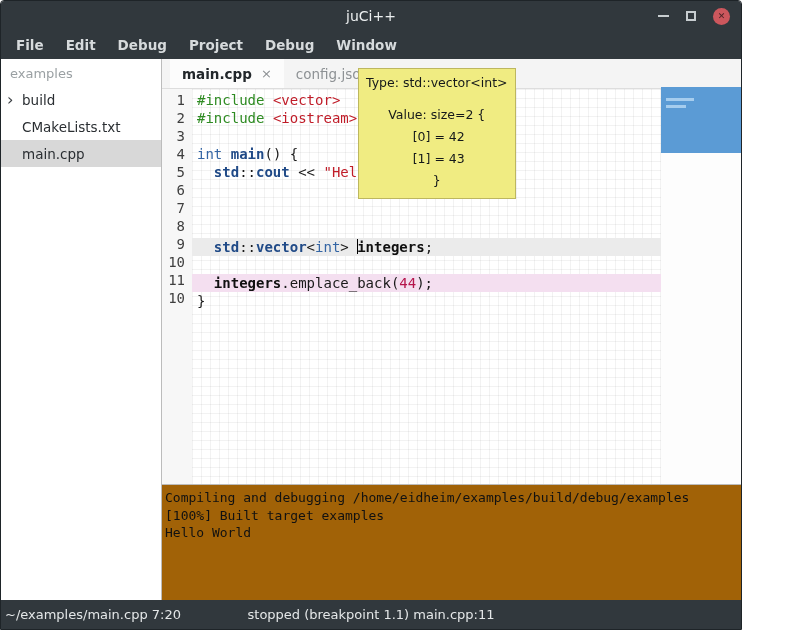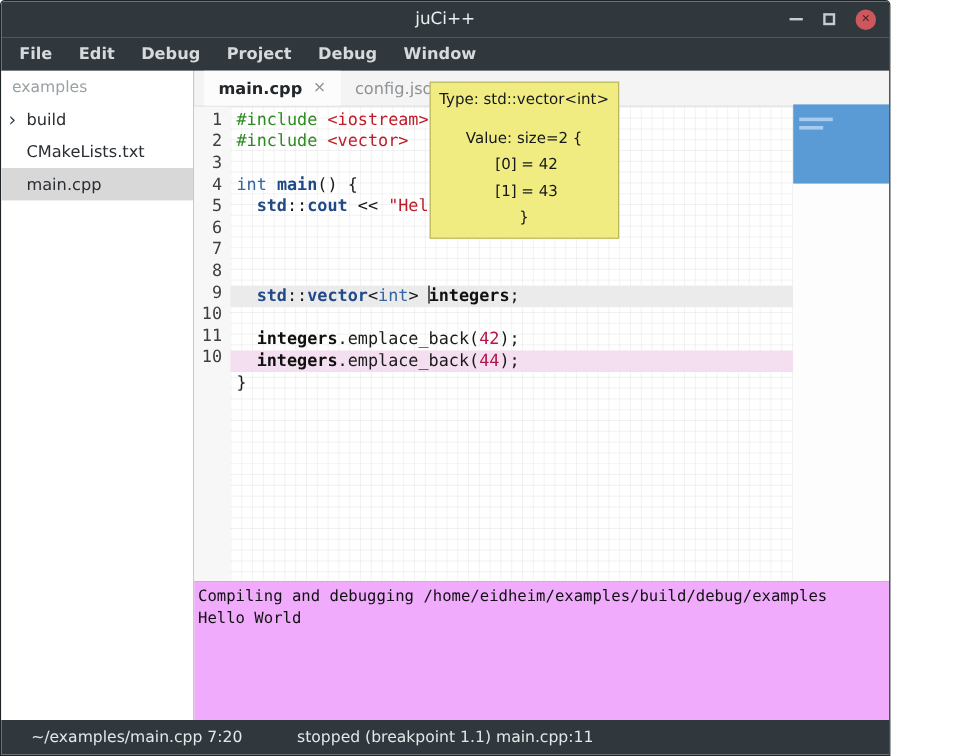--- a/index.html
+++ b/index.html
@@ -50,25 +50,25 @@
   .tok-id{color:#101010;font-weight:bold;}
   .tok-num{color:var(--syntax-number,#B5154B);}
   .tok-pl{color:#1A1A1A;}
   .caret{display:inline-block;width:1px;height:15px;background:#000;vertical-align:-2px;margin-right:-1px;}
   .overview{flex:0 0 80px;background:#FDFDFD;position:relative;}
   .ov-thumb{position:absolute;left:0;right:0;top:-2px;height:66px;background:var(--overview-thumb,#5B9BD5);}
   .ov-mark1{position:absolute;left:5px;top:11px;width:28px;height:3px;background:#A6CDEE;}
   .ov-mark2{position:absolute;left:5px;top:18px;width:20px;height:3px;background:#A6CDEE;}
   
   .h-split{flex:0 0 1px;background:#BCBCBC;}
-  .output{flex:0 0 115px;background:#f0abfc;padding:4px 2px 0 3px;box-sizing:border-box;}
+  .output{flex:0 0 115px;background:#a16207;padding:4px 2px 0 3px;box-sizing:border-box;}
   .out-line{font-family:"DejaVu Sans Mono",monospace;font-size:13px;line-height:17.5px;white-space:pre;color:#111;}
   
   .statusbar{flex:0 0 29px;background:var(--titlebar,#31383D);display:flex;align-items:center;position:relative;font-size:13px;color:#E4E7E8;}
-  .status-left{padding-left:25px;position:relative;z-index:1;}
+  .status-left{padding-left:4px;position:relative;z-index:1;}
   .status-center{position:absolute;left:0;right:0;text-align:center;}
   
   .tooltip{position:absolute;left:357px;top:67px;width:max-content;min-width:148px;box-sizing:border-box;
     background:var(--tooltip-bg,#F0EC82);border:1px solid #BDB75F;z-index:40;padding:4px 7px 6px;
     font-size:12.5px;color:#14181A;}
   .tip-line{line-height:19px;white-space:pre;}
   .tip-line.blank{height:12px;}
   .tip-line.val{line-height:22px;text-align:center;}
 </style>
 </head>
@@ -135,43 +135,43 @@
             <div class="gutter-line">5</div>
             <div class="gutter-line">6</div>
             <div class="gutter-line">7</div>
             <div class="gutter-line">8</div>
             <div class="gutter-line">9</div>
             <div class="gutter-line">10</div>
             <div class="gutter-line">11</div>
             <div class="gutter-line">10</div>
           </div>
         <div class="code-col">
+            <div class="code-line"><span class="tok-pre">#include</span><span class="tok-pl"> </span><span class="tok-str">&lt;vector&gt;</span></div>
             <div class="code-line"><span class="tok-pre">#include</span><span class="tok-pl"> </span><span class="tok-str">&lt;iostream&gt;</span></div>
-            <div class="code-line"><span class="tok-pre">#include</span><span class="tok-pl"> </span><span class="tok-str">&lt;vector&gt;</span></div>
             <div class="code-line"></div>
             <div class="code-line"><span class="tok-kw">int</span><span class="tok-pl"> </span><span class="tok-fn">main</span><span class="tok-pl">() {</span></div>
             <div class="code-line"><span class="tok-pl">  </span><span class="tok-fn">std</span><span class="tok-pl">::</span><span class="tok-fn">cout</span><span class="tok-pl"> &lt;&lt; </span><span class="tok-str">"Hel</span></div>
             <div class="code-line"></div>
             <div class="code-line cur"><span class="tok-pl">  </span><span class="tok-fn">std</span><span class="tok-pl">::</span><span class="tok-fn">vector</span><span class="tok-pl">&lt;</span><span class="tok-kw">int</span><span class="tok-pl">&gt; </span><span class="caret"></span><span class="tok-id">integers</span><span class="tok-pl">;</span></div>
             <div class="code-line"></div>
-            <div class="code-line"><span class="tok-pl">  </span><span class="tok-id">integers</span><span class="tok-pl">.</span><span class="tok-pl">emplace_back</span><span class="tok-pl">(</span><span class="tok-num">42</span><span class="tok-pl">);</span></div>
             <div class="code-line bp"><span class="tok-pl">  </span><span class="tok-id">integers</span><span class="tok-pl">.</span><span class="tok-pl">emplace_back</span><span class="tok-pl">(</span><span class="tok-num">44</span><span class="tok-pl">);</span></div>
             <div class="code-line"><span class="tok-pl">}</span></div>
           </div>
         <div class="overview">
           <div class="ov-thumb">
             <span class="ov-mark1"></span>
             <span class="ov-mark2"></span>
           </div>
         </div>
       </div>
 
       <div class="h-split"></div>
       <div class="output">
           <div class="out-line">Compiling and debugging /home/eidheim/examples/build/debug/examples</div>
+          <div class="out-line">[100%] Built target examples</div>
           <div class="out-line">Hello World</div>
         </div>
     </div>
   </div>
 
   <div class="statusbar">
     <span class="status-center">stopped (breakpoint 1.1) main.cpp:11</span>
     <span class="status-left">~/examples/main.cpp 7:20</span>
   </div>
 

